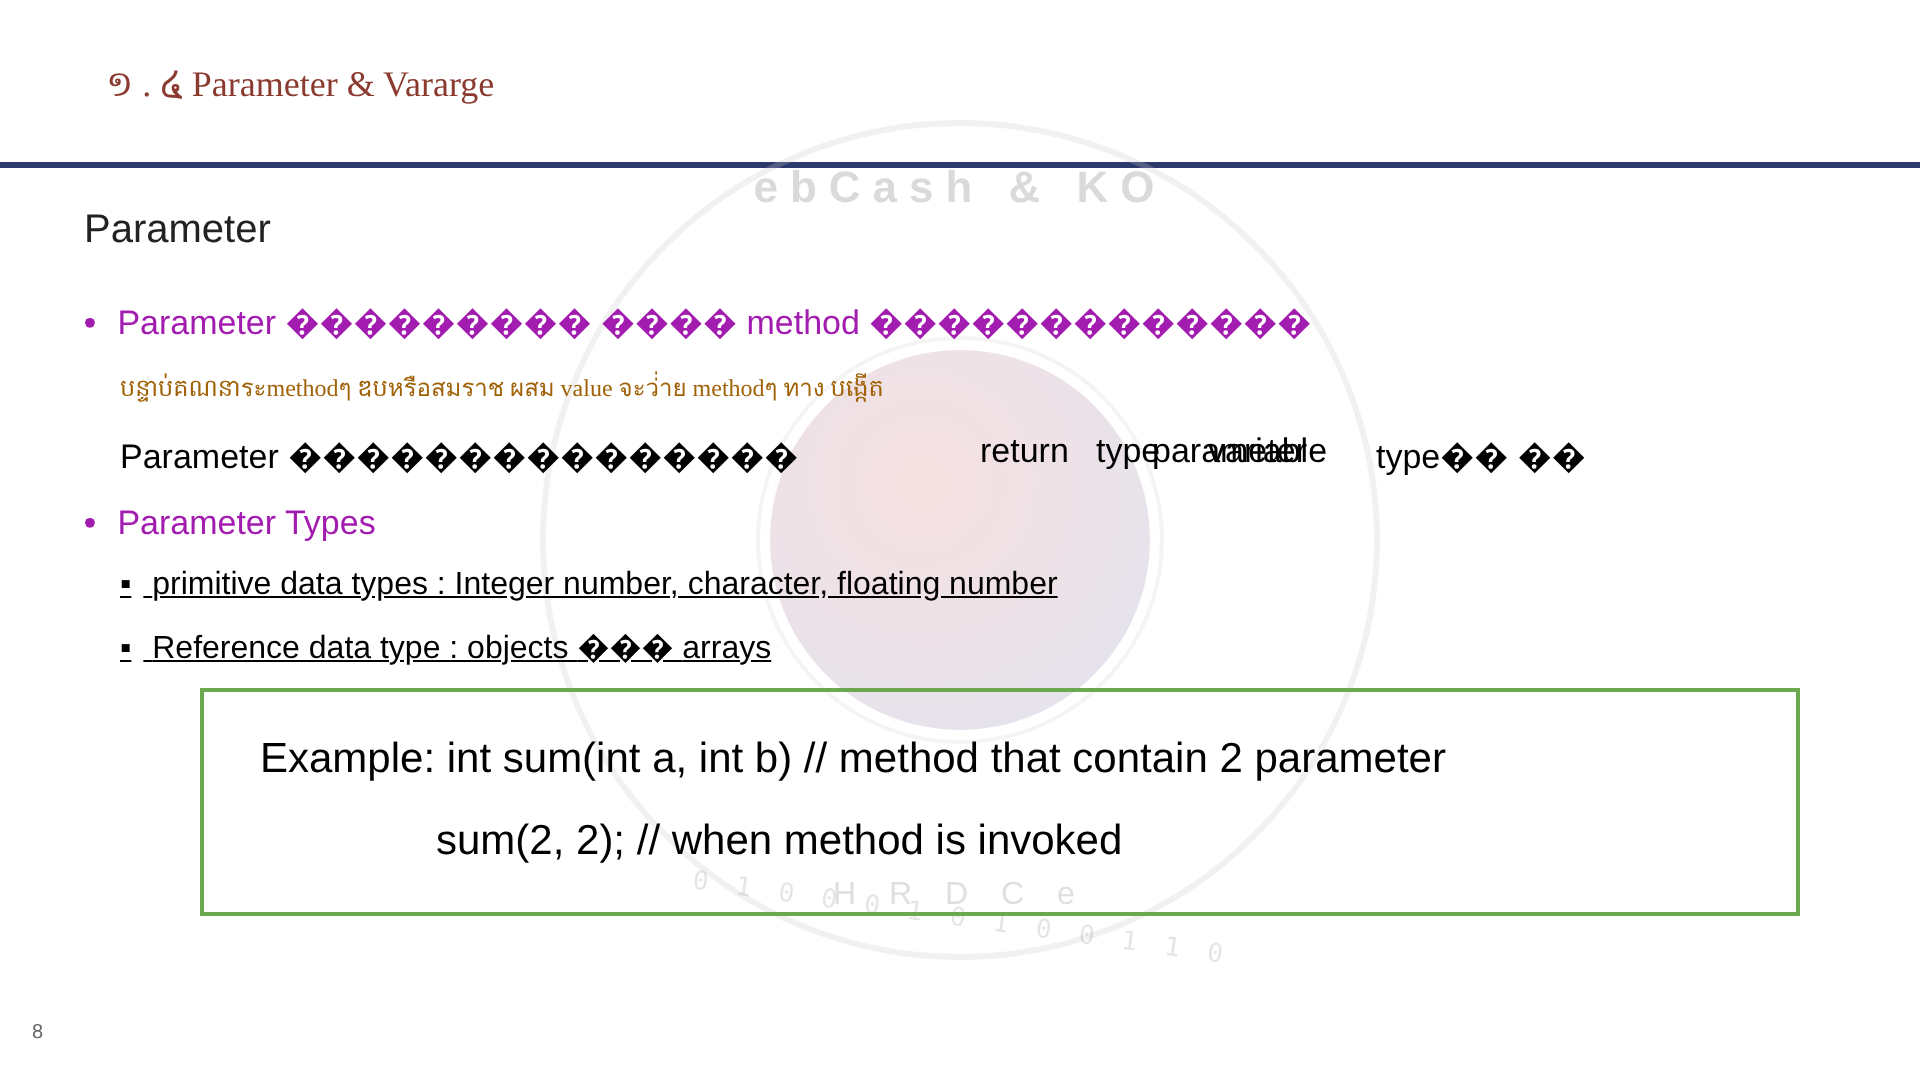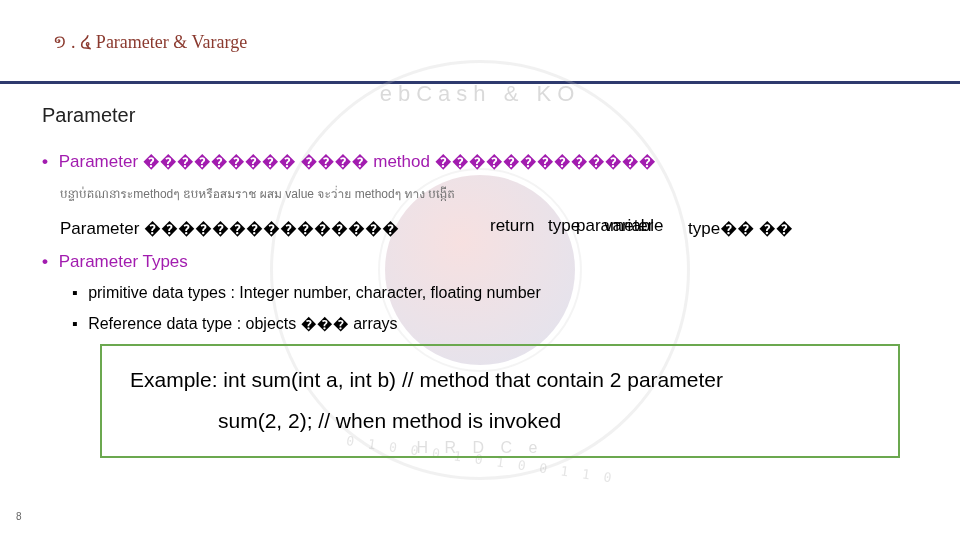--- a/index.html
+++ b/index.html
@@ -46,21 +46,21 @@
       height: 190px;
       border-radius: 50%;
       background: radial-gradient(circle at 40% 35%, rgba(200,50,50,0.15), rgba(50,70,150,0.15));
     }
     .watermark-text-top {
       position: absolute;
       top: 18px;
       font-size: 22px;
       color: rgba(150,150,150,0.35);
       letter-spacing: 6px;
-      font-weight: normal;
+      font-weight: bold;
     }
     .watermark-text-bottom {
       position: absolute;
       bottom: 20px;
       font-size: 16px;
       color: rgba(150,150,150,0.3);
       letter-spacing: 6px;
     }
     .watermark-binary {
       position: absolute;
@@ -108,27 +108,29 @@
     }
     .bullet-line .dot {
       font-weight: bold;
       margin-right: 6px;
     }
     .bullet-line .ghost {
       font-family: sans-serif;
     }
     .small-text {
       font-size: 12px;
-      color: #737373;
+      color: #a16207;
       margin: 4px 0 12px 18px;
+      font-family: Liberation Serif, serif;
     }
     .sub-bullet {
       font-size: 16px;
-      margin-left: 30px;
+      margin-left: 18px;
       margin-bottom: 10px;
+      text-decoration: underline;
     }
     .sub-bullet .marker {
       margin-right: 6px;
     }
     
     
     .overlap-wrap {
       position: relative;
       height: 22px;
       margin-bottom: 14px;

